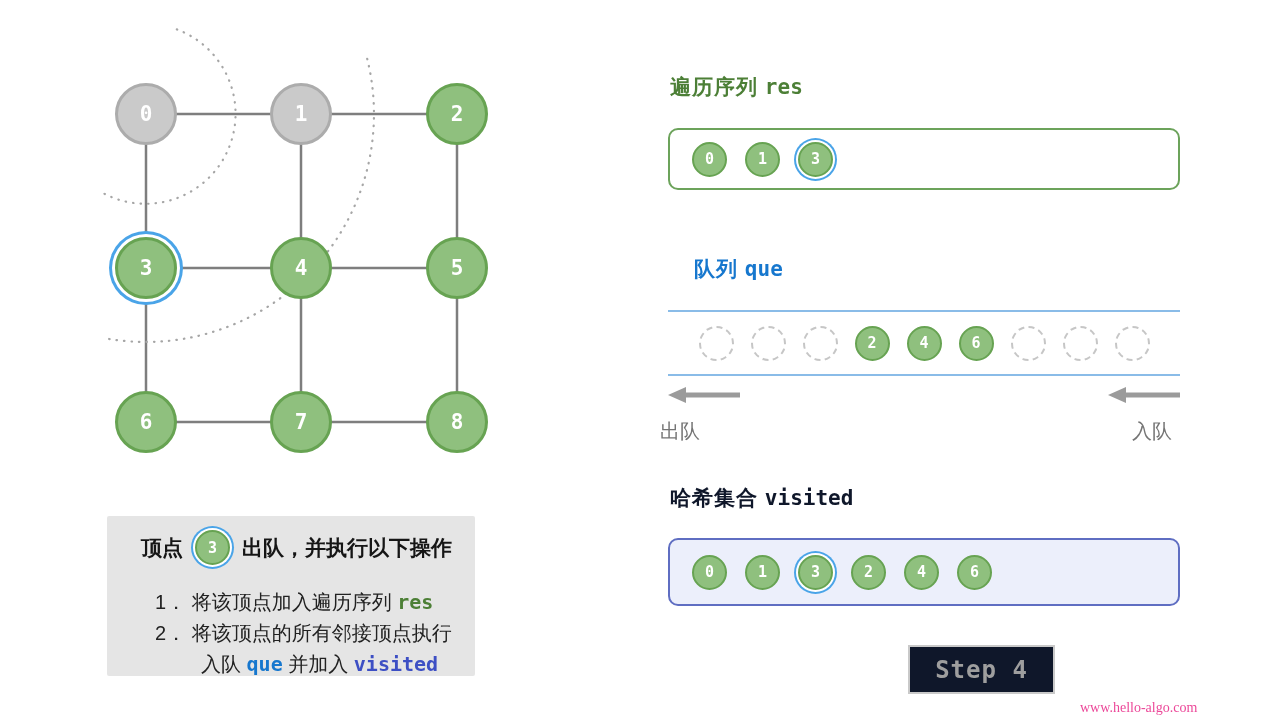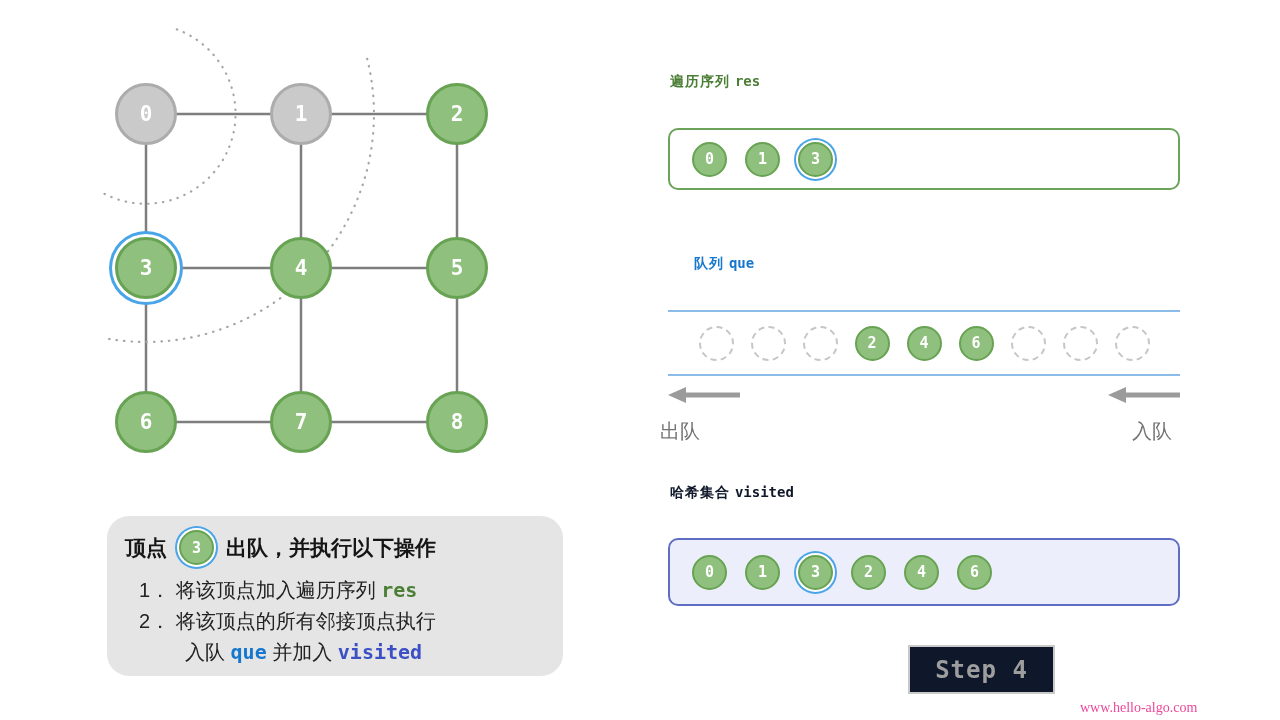--- a/index.html
+++ b/index.html
@@ -26,21 +26,21 @@
     width:31px;height:31px;border-radius:50%;flex:0 0 auto;
     background:#8FC07E;border:2px solid #67A352;
     display:flex;align-items:center;justify-content:center;
     font-family:"DejaVu Sans Mono",monospace;font-weight:bold;
     font-size:15px;color:#ffffff;
   }
   .chip.highlight{box-shadow:0 0 0 2px #ffffff,0 0 0 4px #4AA4E8;}
   .chip.empty{background:#ffffff;border:2px dashed #C6C6C6;}
 
   
-  .panel-title{position:absolute;font-size:14px;font-weight:bold;letter-spacing:1px;}
+  .panel-title{position:absolute;font-size:21px;font-weight:bold;letter-spacing:1px;}
   .panel-title .code{font-family:"DejaVu Sans Mono",monospace;letter-spacing:0;}
   .green-t{color:#4C7F36;}
   .blue-t{color:#1677CE;margin-left:24px;}
   .indigo-t{color:#0f172a;}
 
   .box{
     position:absolute;box-sizing:border-box;border-radius:10px;
     display:flex;align-items:center;padding-left:22px;gap:18px;
   }
   #res-box{left:668px;top:128px;width:512px;height:62px;border:2px solid #6CA35B;background:#ffffff;}
@@ -54,26 +54,26 @@
     display:flex;align-items:center;justify-content:center;gap:17px;
   }
 
   .arrow-svg{position:absolute;}
   .flow-label{position:absolute;font-size:20px;color:#757575;}
   #deq-label{left:660px;top:418px;}
   #enq-label{left:1132px;top:418px;}
 
   
   #info-box{
-    position:absolute;left:107px;top:516px;width:456px;height:160px;
-    background:#E5E5E5;border-radius:22px;box-sizing:border-box;
-    padding:14px 18px 0 18px;
+    position:absolute;left:107px;top:516px;width:368px;height:160px;
+    background:#E5E5E5;border-radius:2px;box-sizing:border-box;
+    padding:14px 18px 0 34px;
   }
   .info-title{display:flex;align-items:center;gap:12px;font-size:21px;font-weight:bold;color:#151515;}
-  .info-lines{margin-top:10px;font-size:20px;color:#222222;line-height:31px;padding-left:14px;}
+  .info-lines{margin-top:22px;font-size:20px;color:#222222;line-height:31px;padding-left:14px;}
   .code{font-family:"DejaVu Sans Mono",monospace;font-weight:bold;}
   .code-res{color:#4C7F36;}
   .code-que{color:#1677CE;}
   .code-visited{color:#3D4FC4;}
   .line3{padding-left:46px;}
 
   
   #step-box{
     position:absolute;left:908px;top:645px;width:147px;height:49px;
     background:#0f172a;border:2px solid #C9C9C9;box-sizing:border-box;

